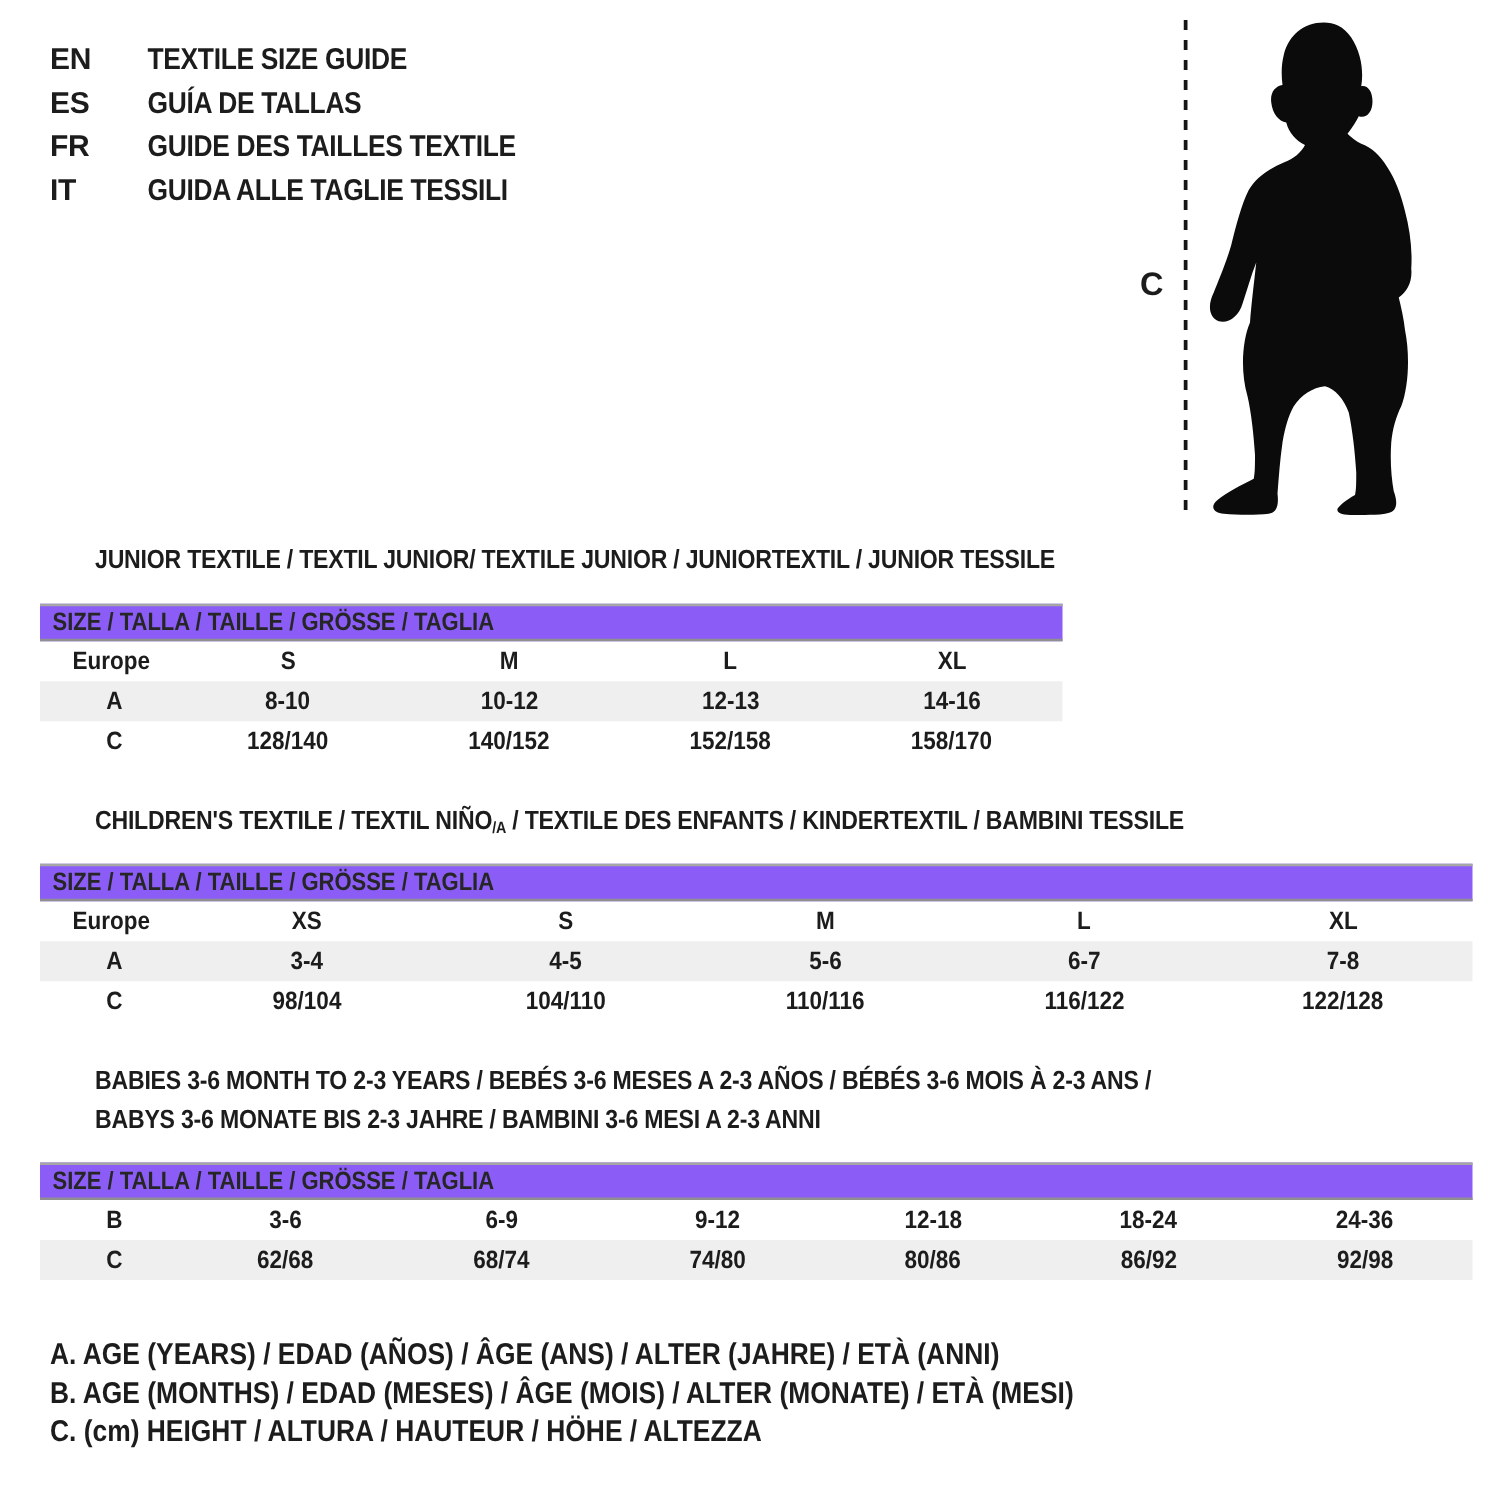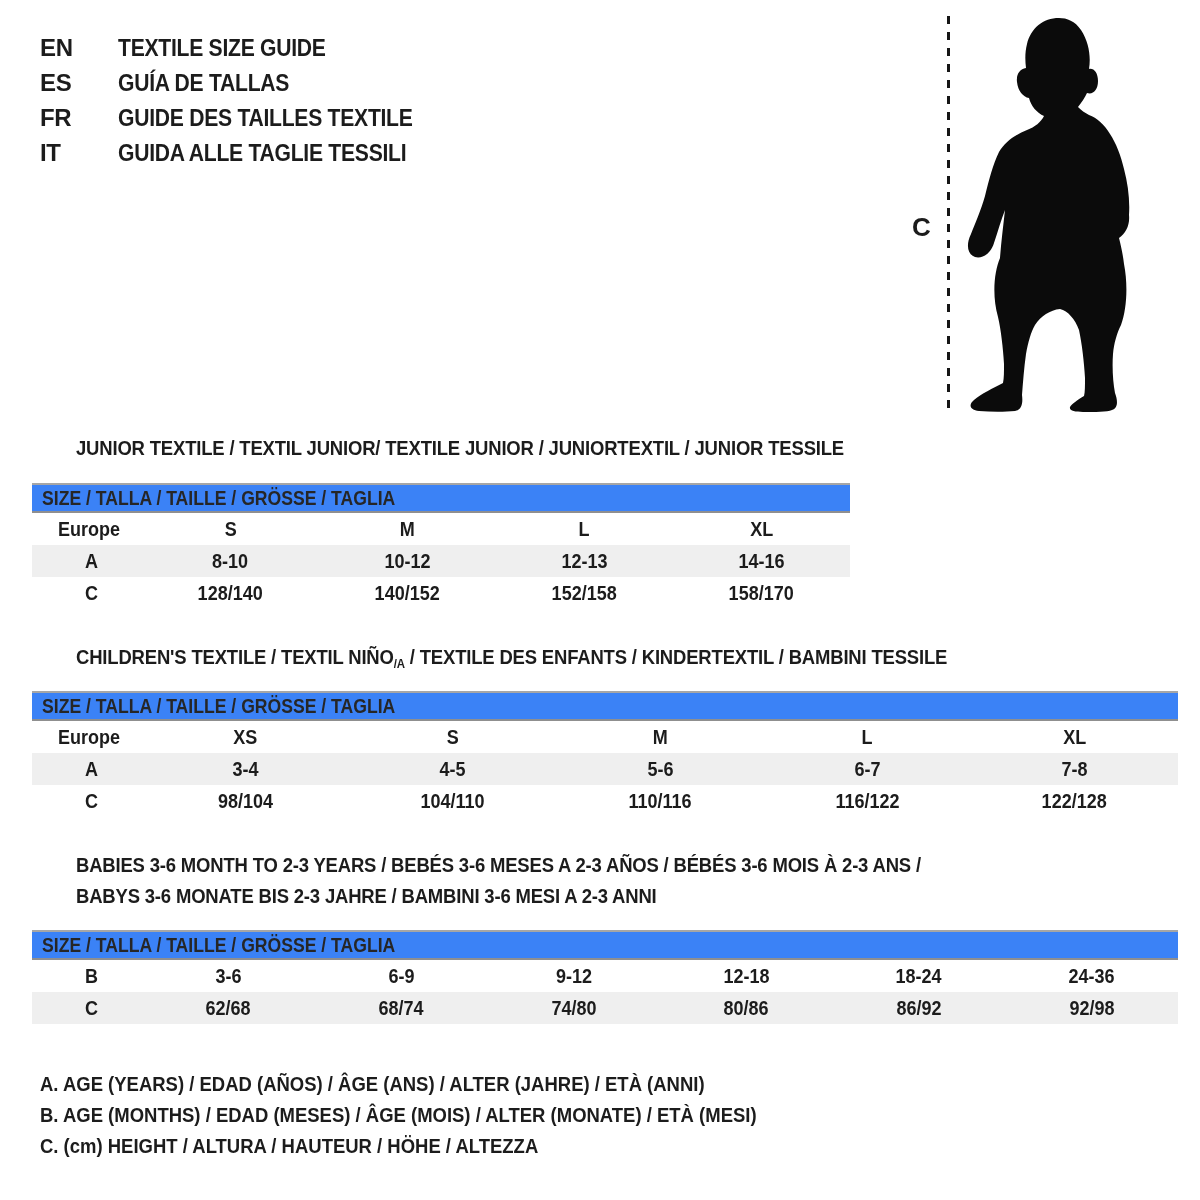--- a/index.html
+++ b/index.html
@@ -30,41 +30,41 @@
     background: repeating-linear-gradient(to bottom, #161616 0 8px, transparent 8px 16px);
   }
   .measure-label { position: absolute; left: 912px; top: 212px; font-size: 26px; }
   .toddler { position: absolute; left: 965px; top: 12px; width: 165px; height: 400px; }
   
   .section-title { position: absolute; left: 40px; font-size: 21px; letter-spacing: -0.2px; white-space: nowrap; margin-left: 36px; }
   .title-sub { font-size: 0.62em; vertical-align: -0.28em; }
   .size-table { position: absolute; left: 32px; }
   .size-table .thead {
     height: 30px; line-height: 26px; padding-left: 10px;
-    background: #3b82f6;
+    background: #8b5cf6;
     border-top: 2px solid #a6a6a6; border-bottom: 2px solid #8f8f8f;
     font-size: 20px; color: #262626;
   }
   .trow { display: flex; height: 32px; line-height: 32px; font-size: 20px; }
   .trow.shaded { background: #efefef; }
   .cell-label { width: 110px; padding-left: 10px; text-align: center; }
   .cell-val { flex: 1; text-align: center; }
   .cell-val .cvc { display: inline-block; transform: scaleX(0.9); white-space: nowrap; }
   .cell-label .cvc { display: inline-block; transform: scaleX(0.9); transform-origin: 0 50%; white-space: nowrap; }
   .w-narrow { width: 818px; }
   .w-wide   { width: 1146px; }
   .title-junior   { top: 436px; }
   .table-junior   { top: 483px; }
   .title-children { top: 645px; }
   .table-children { top: 691px; }
   .title-babies   { top: 849px; line-height: 31px; }
   .table-babies   { top: 930px; }
   
   .legend { position: absolute; left: 40px; top: 1068px; }
-  .legend-line { height: 31px; line-height: 31px; font-size: 21px; }
+  .legend-line { height: 31px; line-height: 31px; font-size: 24px; }
 </style>
 </head>
 <body>
 
 <div class="page">
 
   <div class="langs">
     <div class="lang-row">
       <span class="lang-code">EN</span>
       <span class="cond">TEXTILE SIZE GUIDE</span>

